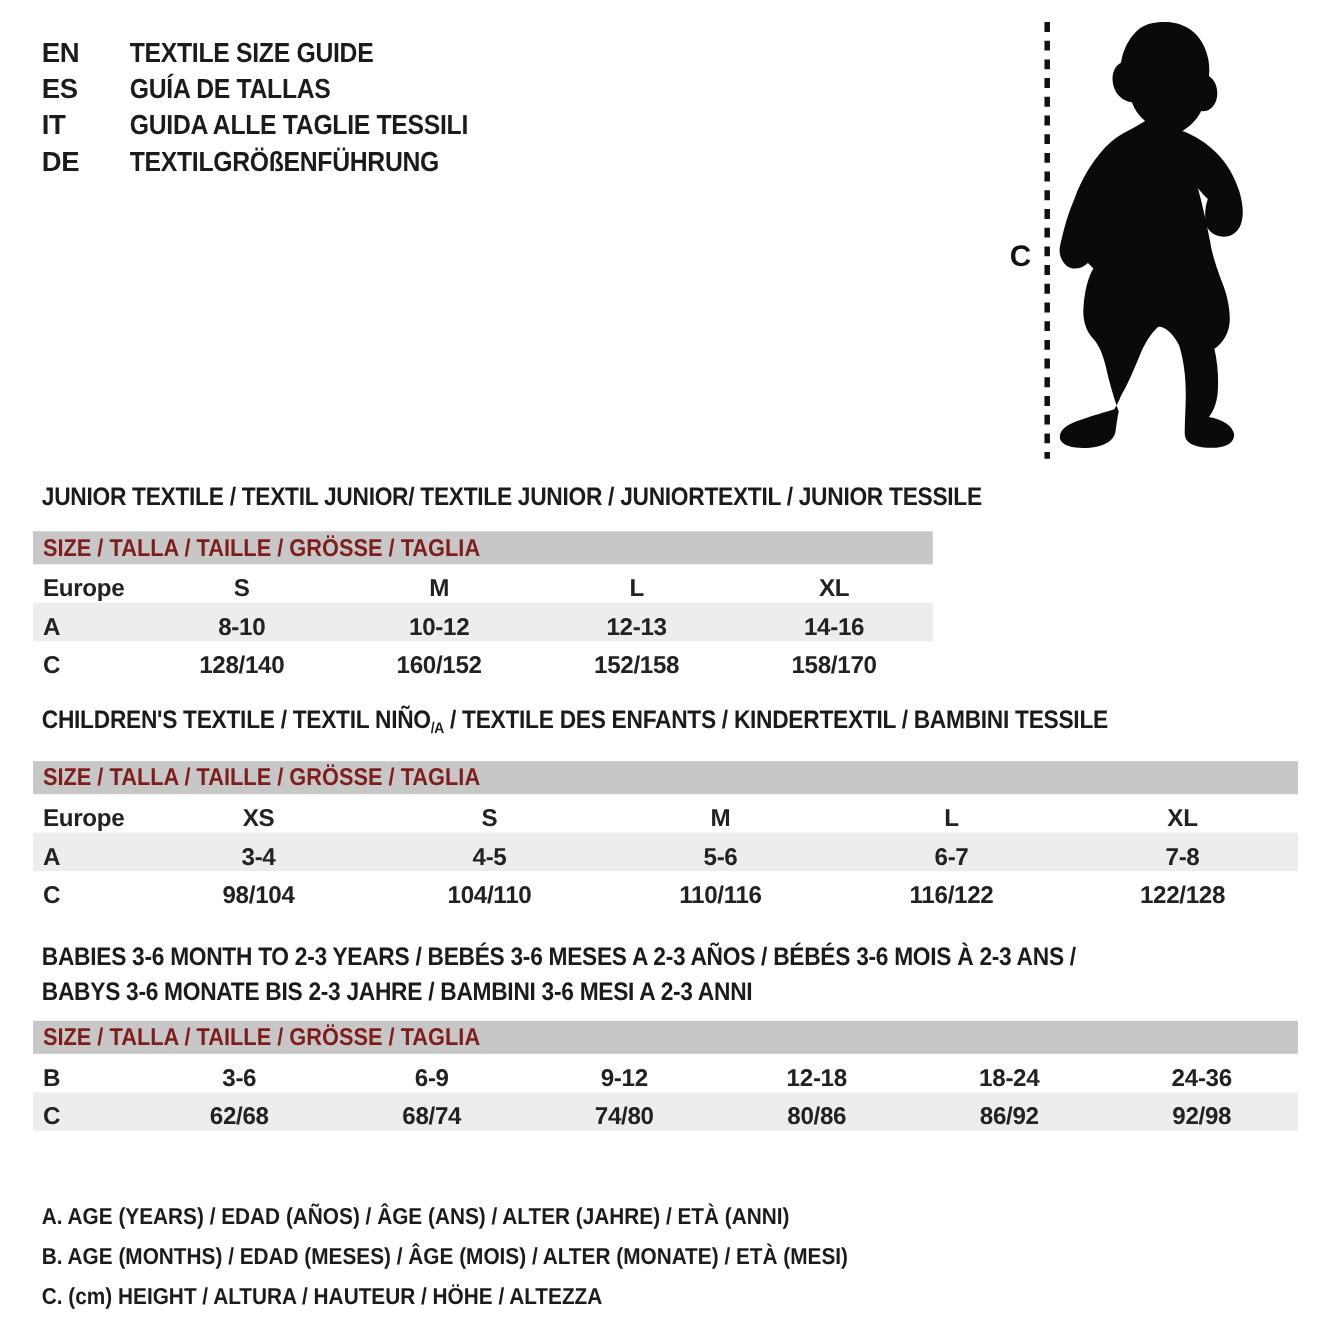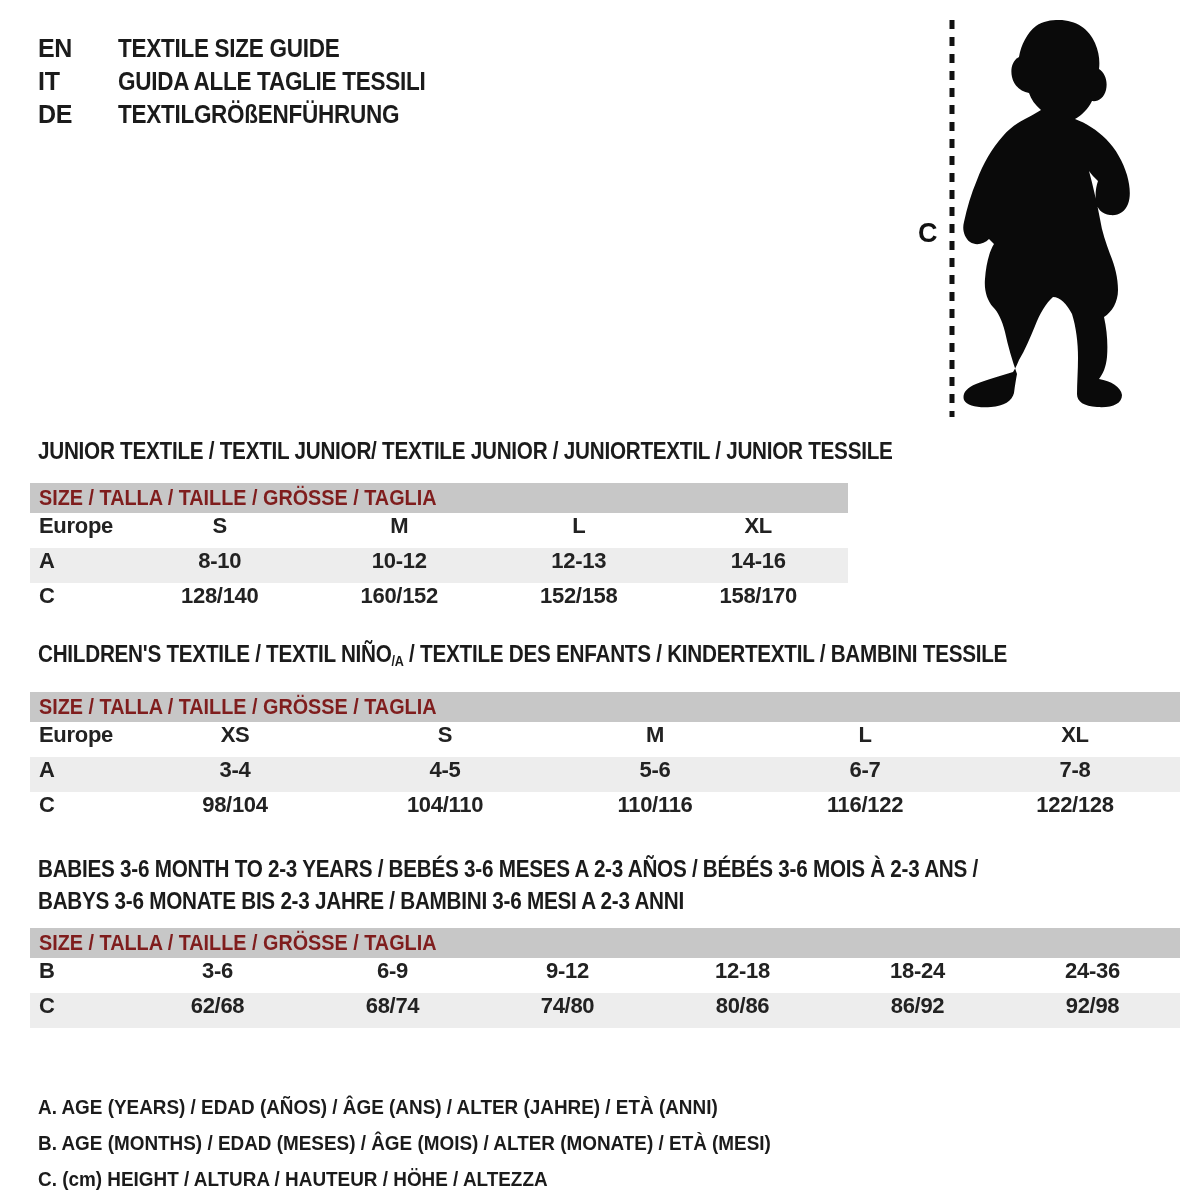--- a/index.html
+++ b/index.html
@@ -22,37 +22,41 @@
   .figure text{font-family:"Liberation Sans", sans-serif;font-weight:700;font-size:27px;fill:#111;}
 
   
   .section-heading{font-size:23px;font-weight:700;letter-spacing:-0.3px;white-space:nowrap;}
   .sub-a{font-size:14px;position:relative;top:4px;}
 
   
   .table{left:30px;}
   .thead-bar{background:#c7c7c7;height:30px;display:flex;align-items:center;padding-left:9px;
              font-size:22px;font-weight:700;color:#7f1d1d;}
-  .trow{display:flex;align-items:flex-start;height:35px;font-size:22px;font-weight:700;color:#222;
+  .trow{display:flex;align-items:flex-end;height:35px;font-size:22px;font-weight:700;color:#222;
         letter-spacing:-0.3px;}
   .trow .tlabel{width:100px;padding-left:9px;box-sizing:border-box;}
   .trow .tcell{flex:1;text-align:center;}
   .alt{background:#ededed;}
 
   
   .legend{left:38px;top:1071px;margin-top:24px;}
   .legend-line{font-size:21px;font-weight:700;margin-bottom:12px;white-space:nowrap;}
 </style>
 </head>
 <body>
 
 <div class="abs langs">
   <div class="lang-row">
     <span class="lang-code">EN</span>
     <span class="lang-title cond">TEXTILE SIZE GUIDE</span>
+  </div>
+  <div class="lang-row">
+    <span class="lang-code">ES</span>
+    <span class="lang-title cond">GUÍA DE TALLAS</span>
   </div>
   <div class="lang-row">
     <span class="lang-code">IT</span>
     <span class="lang-title cond">GUIDA ALLE TAGLIE TESSILI</span>
   </div>
   <div class="lang-row">
     <span class="lang-code">DE</span>
     <span class="lang-title cond">TEXTILGRÖßENFÜHRUNG</span>
   </div>
 </div>

